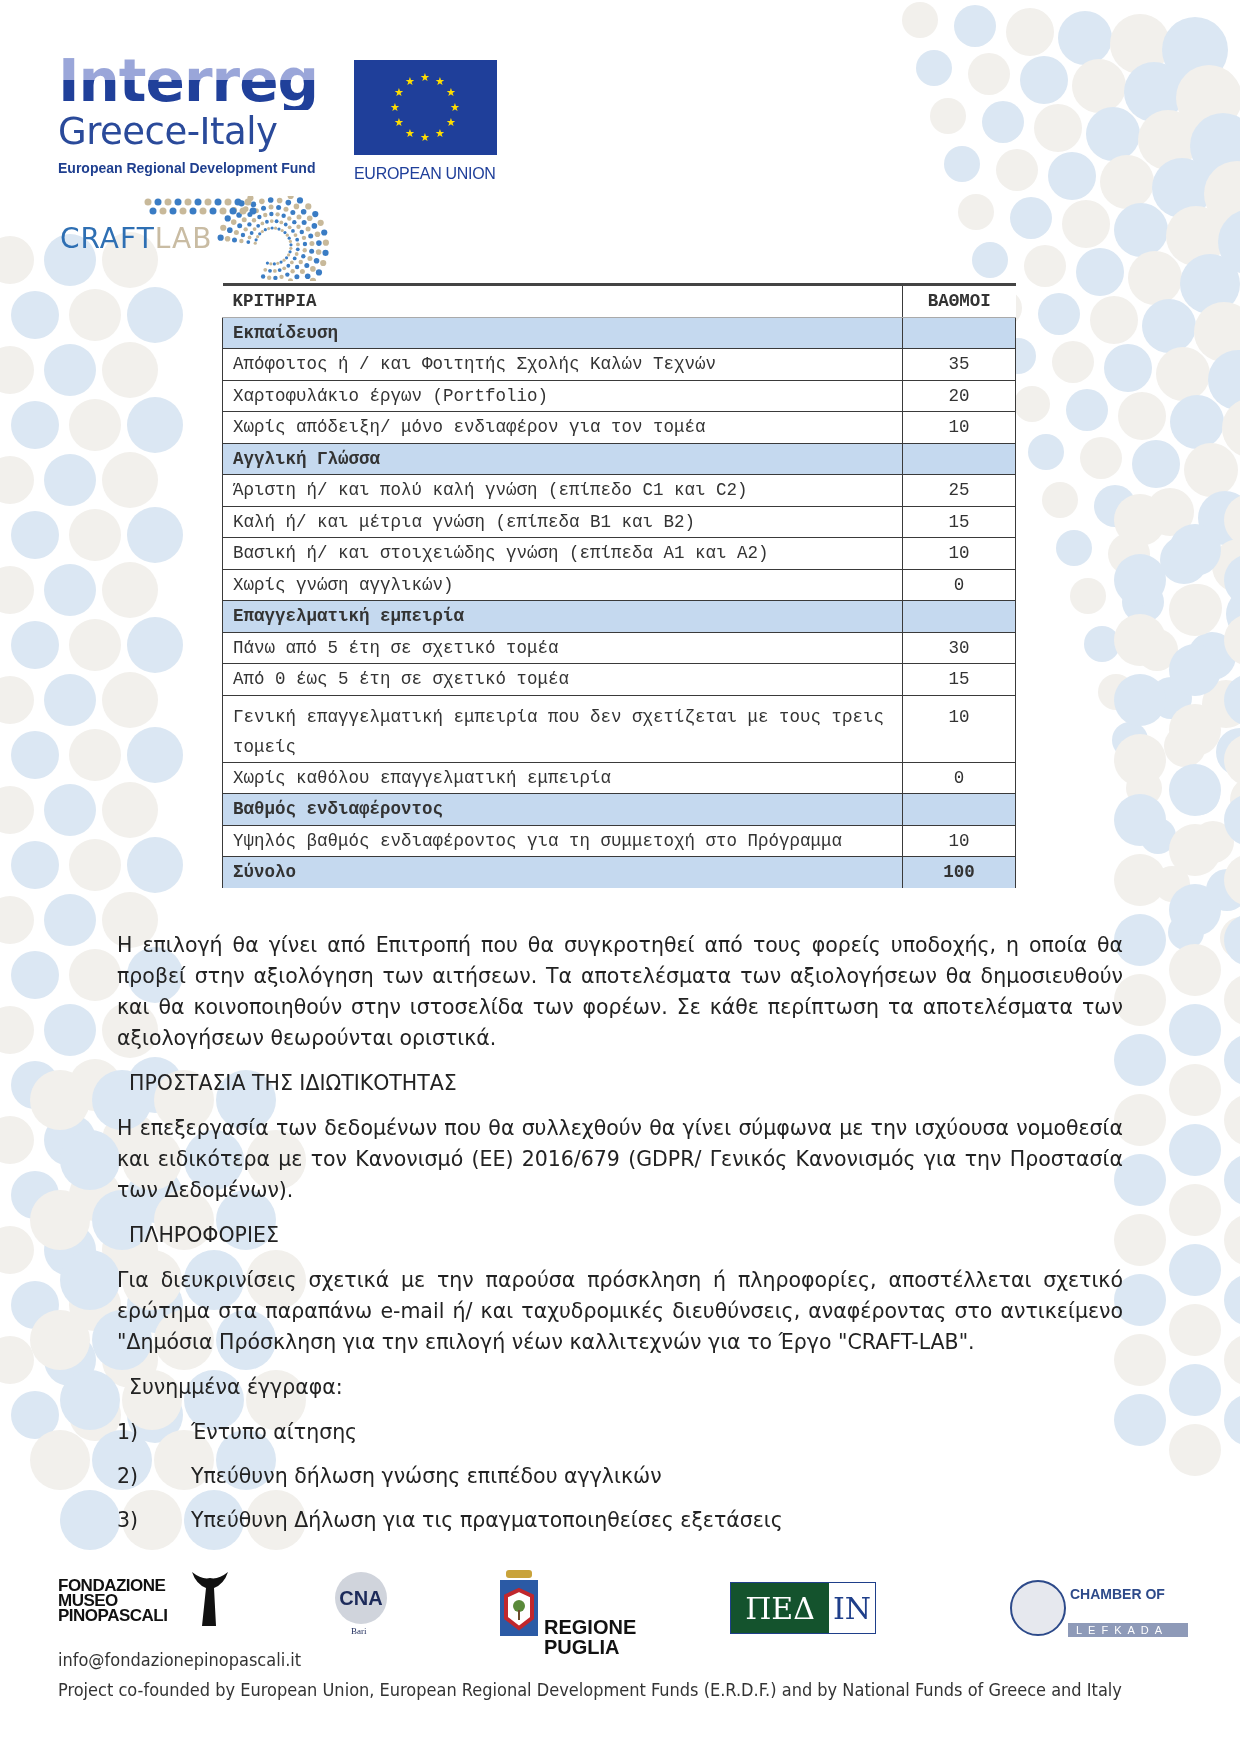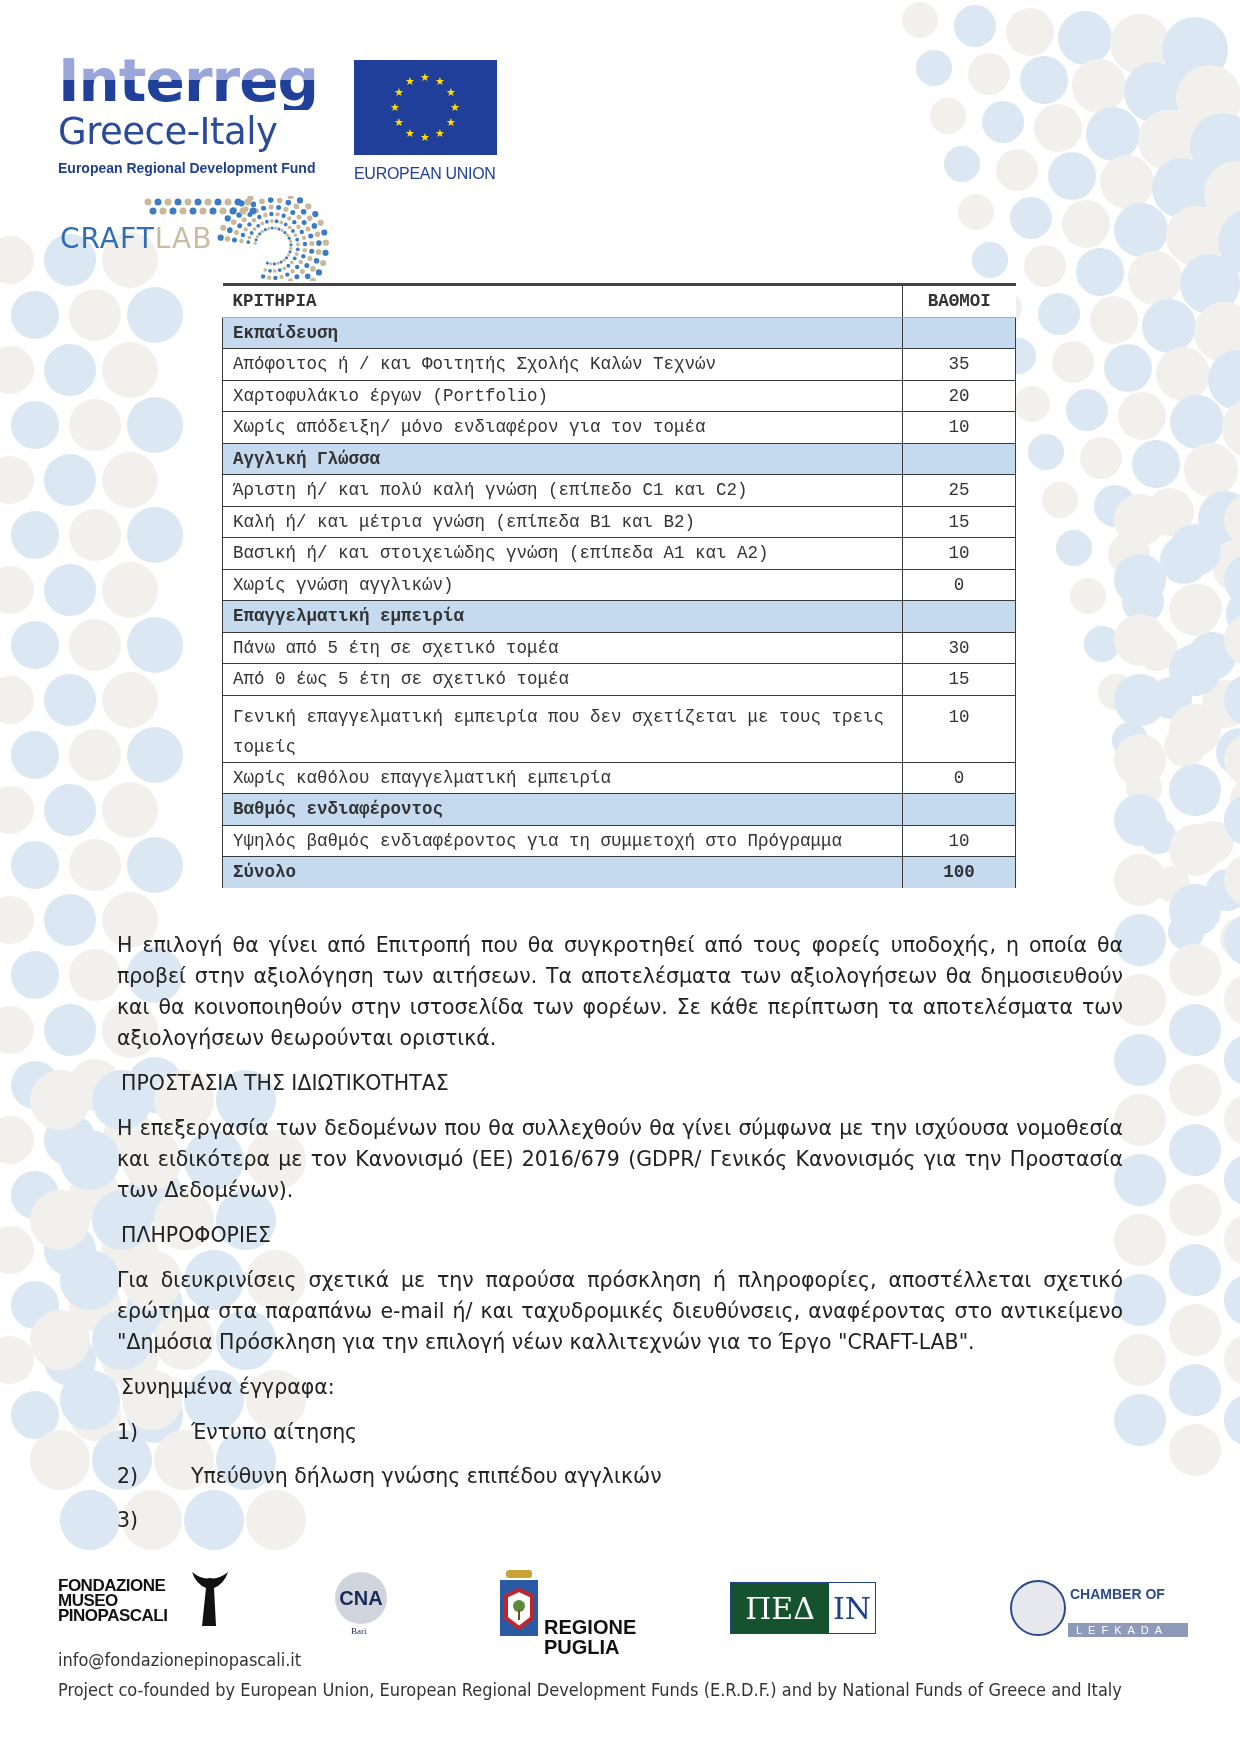--- a/index.html
+++ b/index.html
@@ -33,21 +33,21 @@
   tr.cat td { background:#c5d9ef; font-weight:bold; }
   tr.total td { background:#c5d9ef; font-weight:bold; border-bottom:none; }
   tr.row td { background:#fff; }
   tr.tall td { height:60px; vertical-align:top; padding-top:6px; line-height:30px; }
   tr td:first-child { border-left:1.5px solid #3a3a3a; }
   tr.head td:first-child { border-left:none; }
 
   
   #body-text { left:117px; top:930px; width:1006px; font-family:"DejaVu Sans", sans-serif; font-size:20.5px; line-height:31px; color:#222; }
   .para { text-align:justify; margin:0 0 14px 0; }
-  .heading { margin:0 0 14px 4px; font-size:20.5px; }
+  .heading { margin:0 0 14px 12px; font-size:20.5px; }
   .attach-list { margin:0; padding:0; list-style:none; }
   .attach-list li { display:flex; margin-bottom:13px; height:31px; }
   .attach-list .n { width:74px; }
 
   
   #footer-logos { left:58px; top:1570px; width:1130px; height:70px; }
   .fl { position:absolute; top:0; }
   .pino { left:0; top:8px; font-family:"Liberation Sans", sans-serif; font-weight:bold; font-size:17px; line-height:15px; color:#111; letter-spacing:-0.5px;}
   .cna { left:277px; top:2px; width:52px; height:52px; border-radius:50%; background:#d0d4dc; display:flex; align-items:center; justify-content:center; font-family:"Liberation Sans", sans-serif; font-weight:bold; font-size:20px; color:#1c2a5a; }
   .cna-sub { position:absolute; left:293px; top:56px; font-family:"Liberation Serif", serif; font-size:9px; color:#1c2a5a; }
@@ -582,20 +582,21 @@
     <li>
         <span class="n">1)</span>
         <span>Έντυπο αίτησης</span>
       </li>
     <li>
         <span class="n">2)</span>
         <span>Υπεύθυνη δήλωση γνώσης επιπέδου αγγλικών</span>
       </li>
     <li>
         <span class="n">3)</span>
+        <span>Υπεύθυνη Δήλωση για τις πραγματοποιηθείσες εξετάσεις</span>
       </li>
   </ul>
 </div>
 
 <div class="layer" id="footer-logos">
   <div class="fl pino">
     <div>FONDAZIONE</div>
     <div>MUSEO</div>
     <div>PINOPASCALI</div>
     <svg width="40" height="58" style="position:absolute;left:132px;top:-8px">

